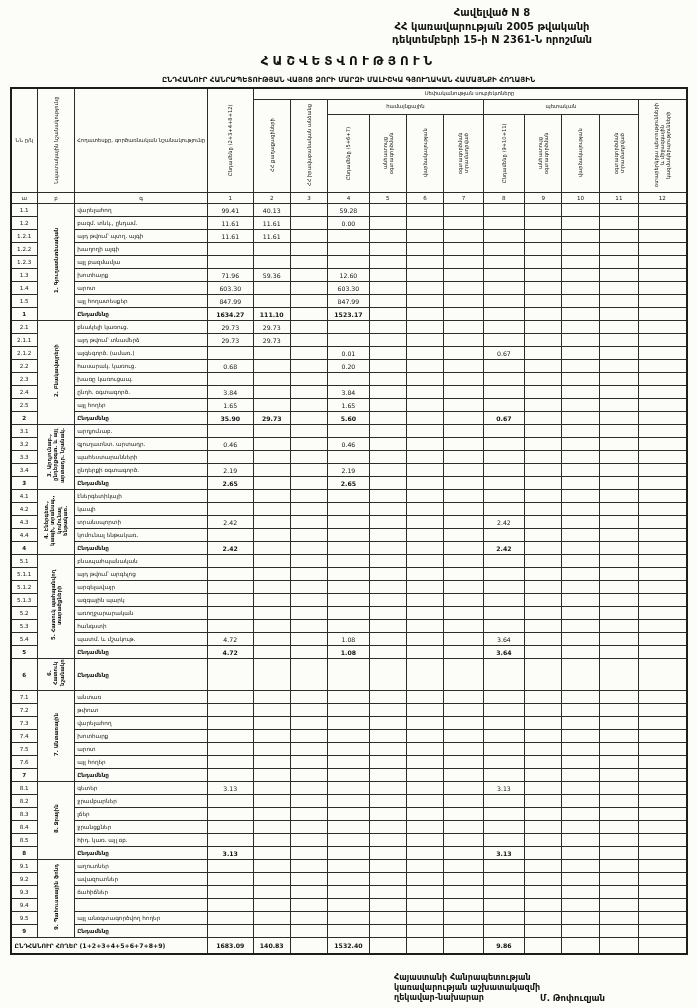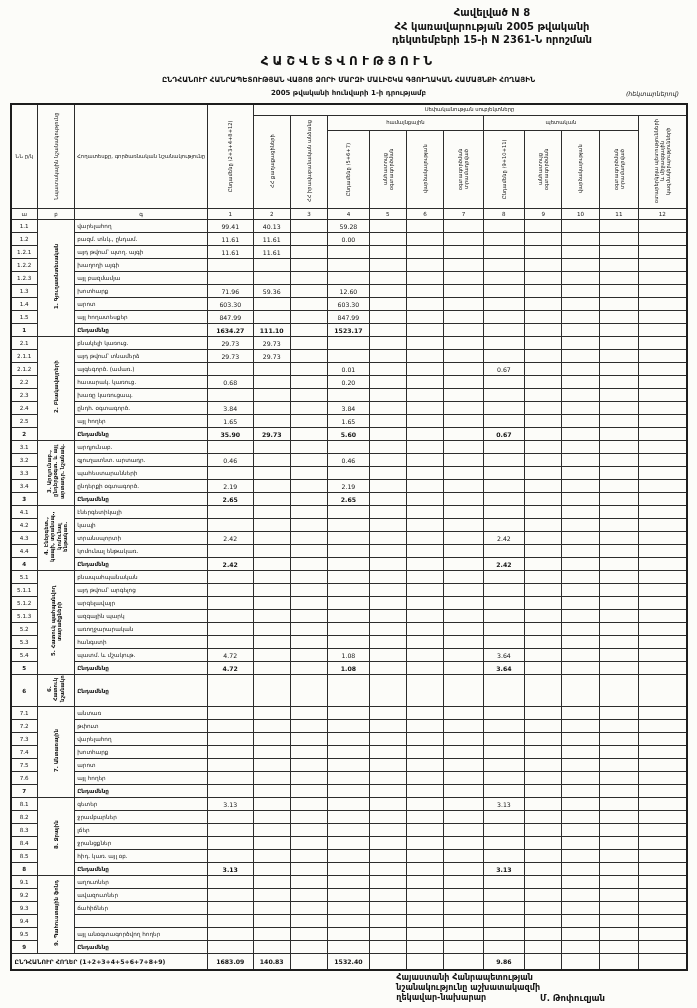--- a/index.html
+++ b/index.html
@@ -43,24 +43,20 @@
 
   <div class="appendix">
     <div>Հավելված N 8</div>
     <div>ՀՀ կառավարության 2005 թվականի</div>
     <div>դեկտեմբերի 15-ի N 2361-Ն որոշման</div>
   </div>
 
   <div class="title-block">
     <div class="title-heading">ՀԱՇՎԵՏՎՈՒԹՅՈՒՆ</div>
     <div class="title-line1">ԸՆԴՀԱՆՈՒՐ ՀԱՆՐԱՊԵՏՈՒԹՅԱՆ ՎԱՅՈՑ ՁՈՐԻ ՄԱՐԶԻ ՄԱԼԻՇԿԱ ԳՅՈՒՂԱԿԱՆ ՀԱՄԱՅՆՔԻ ՀՈՂԱՅԻՆ</div>
-    <div class="subtitle-row">
-      <div class="title-line3">2005 թվականի հունվարի 1-ի դրությամբ</div>
-      <div class="unit-note">(հեկտարներով)</div>
-    </div>
   </div>
 
   <table id="land-table">
       <colgroup>
         <col style="width: 26px;">
         <col style="width: 36px;">
         <col style="width: 128px;">
         <col style="width: 44px;">
         <col style="width: 36px;">
         <col style="width: 36px;">
@@ -1021,19 +1017,19 @@
           <td class="val"></td>
           <td class="val"></td>
           <td class="val"></td>
         </tr>
       </tbody>
     </table>
 
   <div class="footer">
     <div class="footer-left">
       <div>Հայաստանի Հանրապետության</div>
-      <div>նշանակությունը աշխատակազմի</div>
+      <div>կառավարության աշխատակազմի</div>
       <div>ղեկավար-նախարար</div>
     </div>
     <div class="footer-sign">Մ. Թոփուզյան</div>
   </div>
 
 </div>
 
 </body></html>

